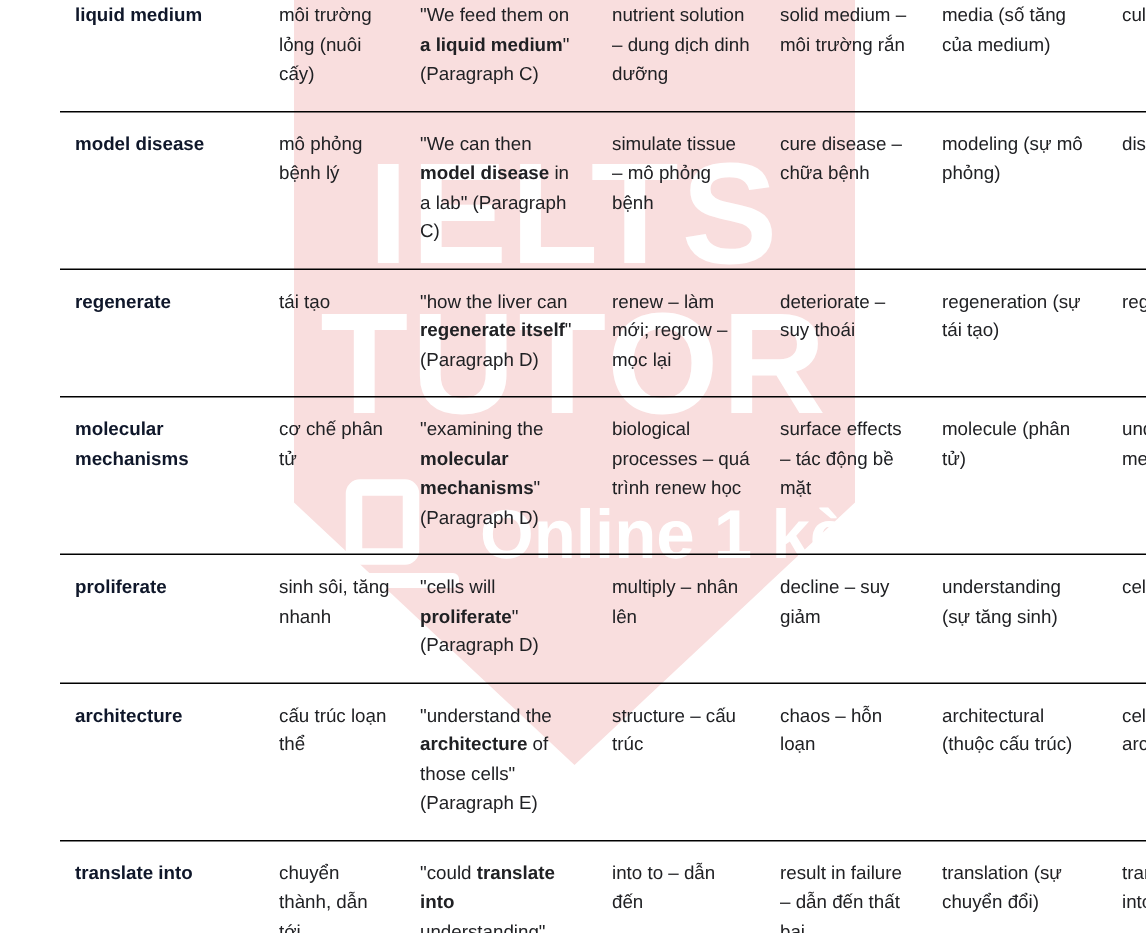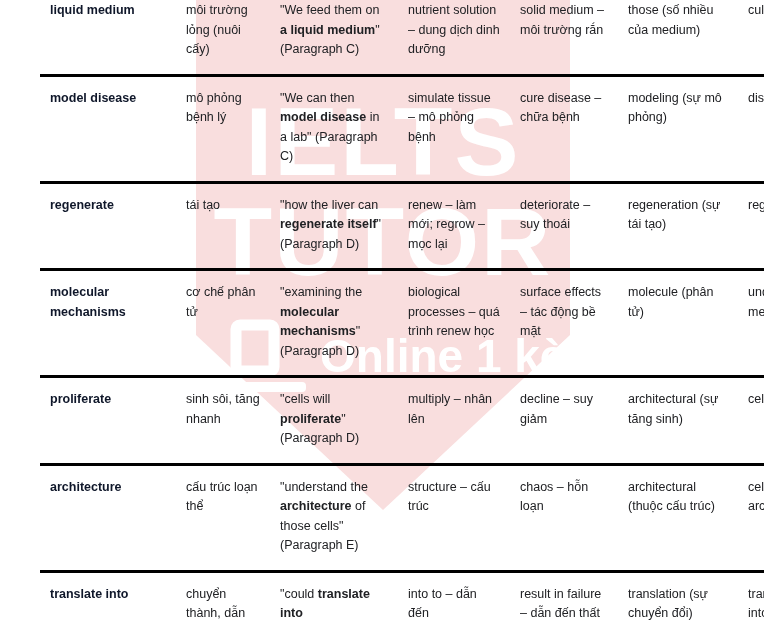--- a/index.html
+++ b/index.html
@@ -54,21 +54,21 @@
     table-layout: fixed;
     width: 718px;
     background: transparent;
   }
   table.vocab td {
     vertical-align: top;
     padding: 12px 10px 14px 10px;
     font-size: 12.5px;
     line-height: 19.5px;
     color: #202124;
-    border-top: 3px solid #000000;
+    border-top: 1px solid #000000;
     background: transparent;
     word-wrap: break-word;
     overflow-wrap: break-word;
   }
   table.vocab tr:first-child > td {
     border-top: 1px solid #e3e3e3;
   }
   table.vocab tr:last-child > td {
     border-bottom: 1px solid #e3e3e3;
   }
@@ -119,21 +119,21 @@
             <td class="c2">
               <span class="cell-text">"We feed them on <b>a liquid medium</b>" (Paragraph C)</span>
             </td>
             <td class="c3">
               <span class="cell-text">nutrient solution – dung dịch dinh dưỡng</span>
             </td>
             <td class="c4">
               <span class="cell-text">solid medium – môi trường rắn</span>
             </td>
             <td class="c5">
-              <span class="cell-text">those (số nhiều của medium)</span>
+              <span class="cell-text">media (số tăng của medium)</span>
             </td>
             <td class="c6">
               <span class="cell-text">culture medium</span>
             </td>
           </tr>
           <tr>
             <td class="c0">
               <span class="term cell-text">model disease</span>
             </td>
             <td class="c1">
@@ -211,21 +211,21 @@
             <td class="c2">
               <span class="cell-text">"cells will <b>proliferate</b>" (Paragraph D)</span>
             </td>
             <td class="c3">
               <span class="cell-text">multiply – nhân lên</span>
             </td>
             <td class="c4">
               <span class="cell-text">decline – suy giảm</span>
             </td>
             <td class="c5">
-              <span class="cell-text">architectural (sự tăng sinh)</span>
+              <span class="cell-text">understanding (sự tăng sinh)</span>
             </td>
             <td class="c6">
               <span class="cell-text">cell proliferation</span>
             </td>
           </tr>
           <tr>
             <td class="c0">
               <span class="term cell-text">architecture</span>
             </td>
             <td class="c1">

